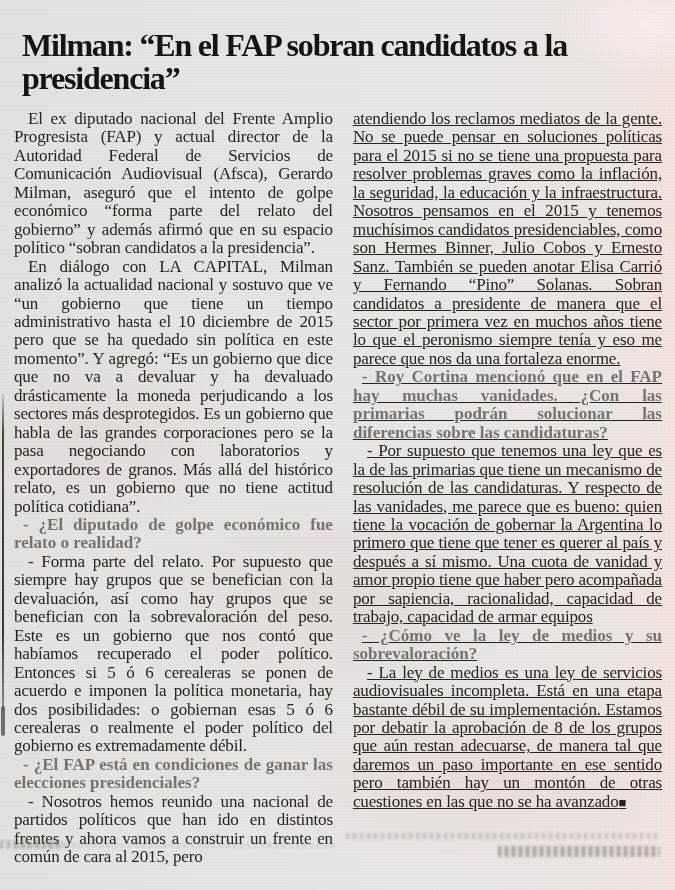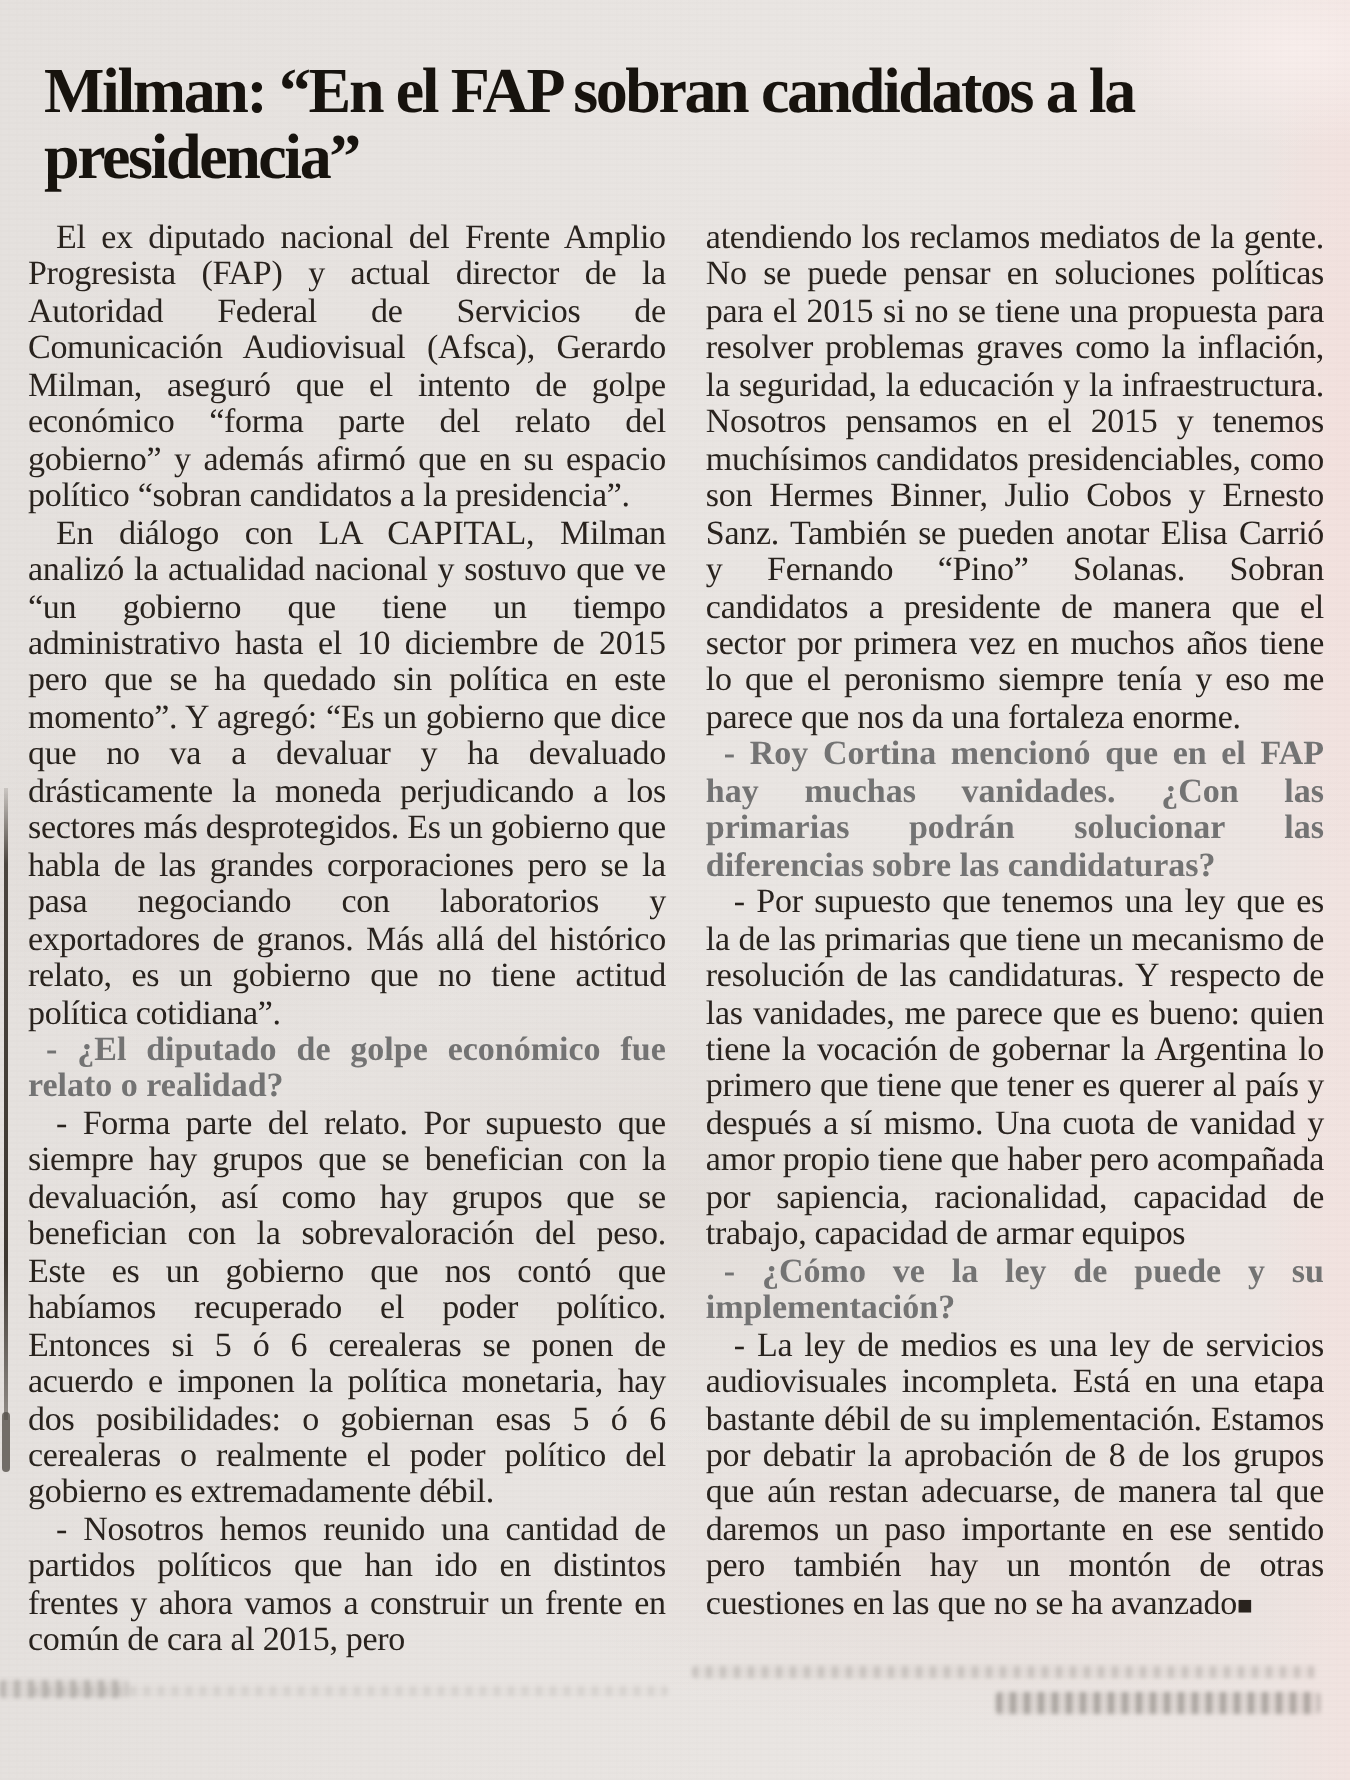--- a/index.html
+++ b/index.html
@@ -39,21 +39,21 @@
     position: absolute; top: 110px; left: 14px; width: 648px;
     display: flex; gap: 20px;
     color: #29231e;
   }
   .col {
     font-size: 17px; line-height: 18.45px;
     text-align: justify; letter-spacing: -0.15px;
     hyphens: auto; -webkit-hyphens: auto;
   }
   .col-left  { width: 324px; }
-  .col-right { width: 314px; }
+  .col-right { width: 314px; text-decoration: underline; }
   .col p { margin: 0; text-indent: 14px; }
   .col p.cont { text-indent: 0; }
   .col p.q { font-weight: bold; text-indent: 9px; letter-spacing: 0; color: #737373; }
   .end-mark { font-size: 13px; letter-spacing: 0; }
   .fold-line {
     position: absolute; left: 2px; top: 394px; width: 2px; height: 316px;
     background: linear-gradient(180deg, rgba(60,54,47,.15), #4b453e 12%, #3e3831 75%, rgba(60,54,47,.5));
   }
   .fold-blob {
     position: absolute; left: 1px; top: 706px; width: 4px; height: 30px;
@@ -76,27 +76,28 @@
 <div class="grain"></div>
 
 <h1 class="headline">Milman: “En el FAP sobran candidatos a la presidencia”</h1>
 
 <div class="columns">
   <div class="col col-left" lang="es">
     <p>El ex diputado nacional del Frente Amplio Progresista (FAP) y actual director de la Autoridad Federal de Servicios de Comunicación Audiovisual (Afsca), Gerardo Milman, aseguró que el intento de golpe económico “forma parte del relato del gobierno” y además afirmó que en su espacio político “sobran candidatos a la presidencia”.</p>
     <p>En diálogo con LA CAPITAL, Milman analizó la actualidad nacional y sostuvo que ve “un gobierno que tiene un tiempo administrativo hasta el 10 diciembre de 2015 pero que se ha quedado sin política en este momento”. Y agregó: “Es un gobierno que dice que no va a devaluar y ha devaluado drásticamente la moneda perjudicando a los sectores más desprotegidos. Es un gobierno que habla de las grandes corporaciones pero se la pasa negociando con laboratorios y exportadores de granos. Más allá del histórico relato, es un gobierno que no tiene actitud política cotidiana”.</p>
     <p class="q">- ¿El diputado de golpe económico fue relato o realidad?</p>
     <p>- Forma parte del relato. Por supuesto que siempre hay grupos que se benefician con la devaluación, así como hay grupos que se benefician con la sobrevaloración del peso. Este es un gobierno que nos contó que habíamos recuperado el poder político. Entonces si 5 ó 6 cerealeras se ponen de acuerdo e imponen la política monetaria, hay dos posibilidades: o gobiernan esas 5 ó 6 cerealeras o realmente el poder político del gobierno es extremadamente débil.</p>
-    <p>- Nosotros hemos reunido una cantidad de partidos políticos que han ido en distintos frentes y ahora vamos a construir un frente en común de cara al 2015, pero</p>
+    <p class="q">- ¿El FAP está en condiciones de ganar las elecciones presidenciales?</p>
+    <p>- Nosotros hemos reunido una nacional de partidos políticos que han ido en distintos frentes y ahora vamos a construir un frente en común de cara al 2015, pero</p>
   </div>
   <div class="col col-right" lang="es">
     <p class="cont">atendiendo los reclamos mediatos de la gente. No se puede pensar en soluciones políticas para el 2015 si no se tiene una propuesta para resolver problemas graves como la inflación, la seguridad, la educación y la infraestructura. Nosotros pensamos en el 2015 y tenemos muchísimos candidatos presidenciables, como son Hermes Binner, Julio Cobos y Ernesto Sanz. También se pueden anotar Elisa Carrió y Fernando “Pino” Solanas. Sobran candidatos a presidente de manera que el sector por primera vez en muchos años tiene lo que el peronismo siempre tenía y eso me parece que nos da una fortaleza enorme.</p>
     <p class="q">- Roy Cortina mencionó que en el FAP hay muchas vanidades. ¿Con las primarias podrán solucionar las diferencias sobre las candidaturas?</p>
     <p>- Por supuesto que tenemos una ley que es la de las primarias que tiene un mecanismo de resolución de las candidaturas. Y respecto de las vanidades, me parece que es bueno: quien tiene la vocación de gobernar la Argentina lo primero que tiene que tener es querer al país y después a sí mismo. Una cuota de vanidad y amor propio tiene que haber pero acompañada por sapiencia, racionalidad, capacidad de trabajo, capacidad de armar equipos</p>
-    <p class="q">- ¿Cómo ve la ley de puede y su implementación?</p>
+    <p class="q">- ¿Cómo ve la ley de medios y su sobrevaloración?</p>
     <p><span>- La ley de medios es una ley de servicios audiovisuales incompleta. Está en una etapa bastante débil de su implementación. Estamos por debatir la aprobación de 8 de los grupos que aún restan adecuarse, de manera tal que daremos un paso importante en ese sentido pero también hay un montón de otras cuestiones en las que no se ha avanzado</span><span class="end-mark">■</span></p>
   </div>
 </div>
 
 <div class="fold-line"></div>
 <div class="fold-blob"></div>
 <div class="smudge smudge-b"></div>
 <div class="smudge smudge-a"></div>
 <div class="smudge smudge-c"></div>
 <div class="smudge smudge-d"></div>

